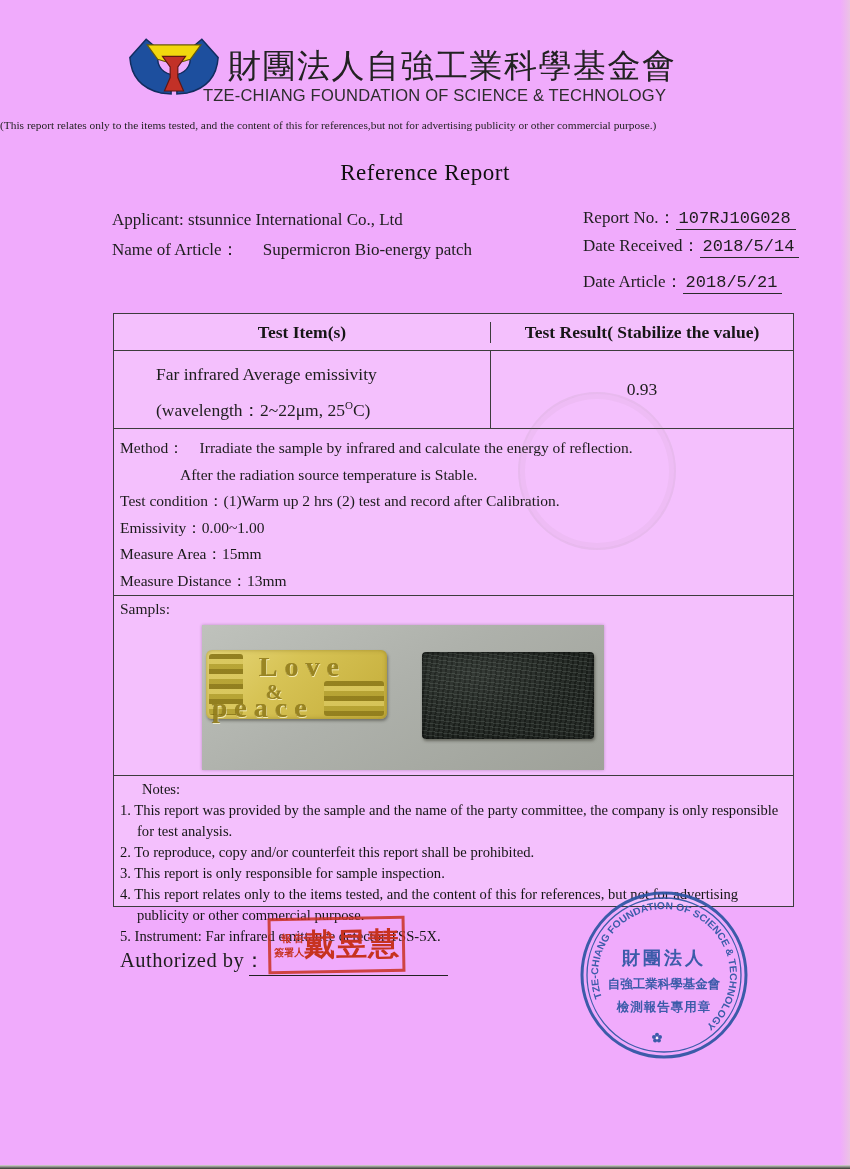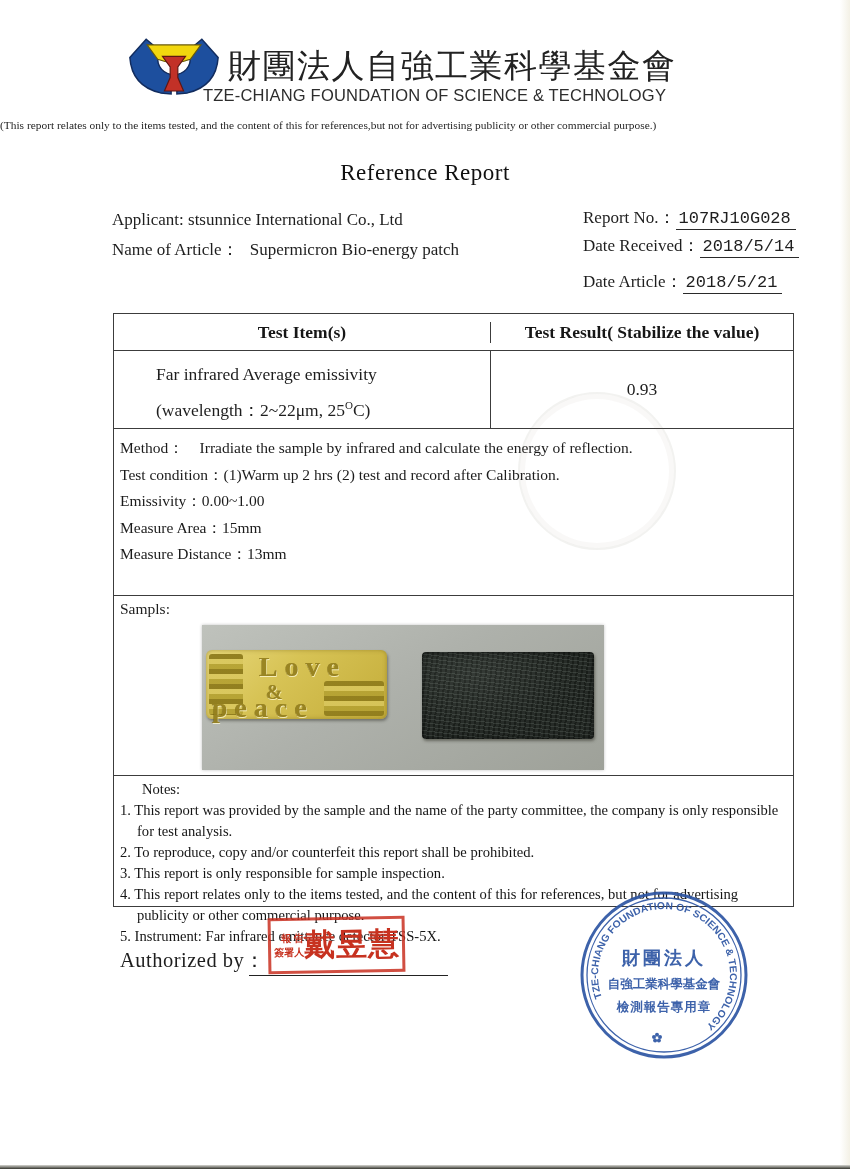--- a/index.html
+++ b/index.html
@@ -1,18 +1,18 @@
 <!DOCTYPE html>
 <html><head>
 <meta charset="utf-8">
 <style>
   html,body { margin:0; padding:0; background:#e8e8e8; }
   .sheet {
     position:relative; width:850px; height:1169px; margin:0 auto;
-    background:#ffffff; overflow:hidden;
+    background:#f0abfc; overflow:hidden;
     font-family:"Liberation Serif","DejaVu Serif",serif; color:#1e1e1e;
   }
   .sheet * { box-sizing:border-box; }
 
   
   .logo-svg { position:absolute; left:126px; top:34px; }
   .org-zh {
     position:absolute; left:228px; top:44px; font-size:33px; letter-spacing:1.5px;
     color:#222; font-weight:500; white-space:nowrap;
   }
@@ -142,21 +142,21 @@
   <div class="disclaimer">(This report relates only to the items tested, and the content of this for references,but not for advertising publicity or other commercial purpose.)</div>
 
   <h1 class="report-title">Reference Report</h1>
 
   <div class="info-line" style="left:112px; top:210px;">
     <span>Applicant:</span>
     <span>stsunnice International Co., Ltd</span>
   </div>
   <div class="info-line" style="left:112px; top:238px;">
     <span>Name of Article：</span>
-    <span style="margin-left:7px;">Supermicron Bio-energy patch</span>
+    <span style="margin-left:20px;">Supermicron Bio-energy patch</span>
   </div>
   <div class="info-line" style="left:583px; top:206px;">
     <span>Report No.：</span><span class="uval">107RJ10G028</span>
   </div>
   <div class="info-line" style="left:583px; top:234px;">
     <span>Date Received：</span><span class="uval">2018/5/14</span>
   </div>
   <div class="info-line" style="left:583px; top:270px;">
     <span>Date Article：</span><span class="uval">2018/5/21</span>
   </div>
@@ -174,20 +174,21 @@
         <div class="iline"><span>(wavelength：2~22μm, 25</span><span class="sup-o">O</span><span>C)</span></div>
       </div>
       <div class="cell-result">0.93</div>
     </div>
 
     <div class="method-section">
       <div class="m-line">
         <span>Method：</span>
         <span class="m-gap">Irradiate the sample by infrared and calculate the energy of reflection.</span>
       </div>
+      <div class="m-line m-indent">After the radiation source temperature is Stable.</div>
       <div class="m-line">Test condition：(1)Warm up 2 hrs (2) test and record after Calibration.</div>
       <div class="m-line">Emissivity：0.00~1.00</div>
       <div class="m-line">Measure Area：15mm</div>
       <div class="m-line">Measure Distance：13mm</div>
     </div>
 
     <div class="samples-section">
       <div>Sampls:</div>
       <div class="sample-photo">
         <div class="gold-patch">

